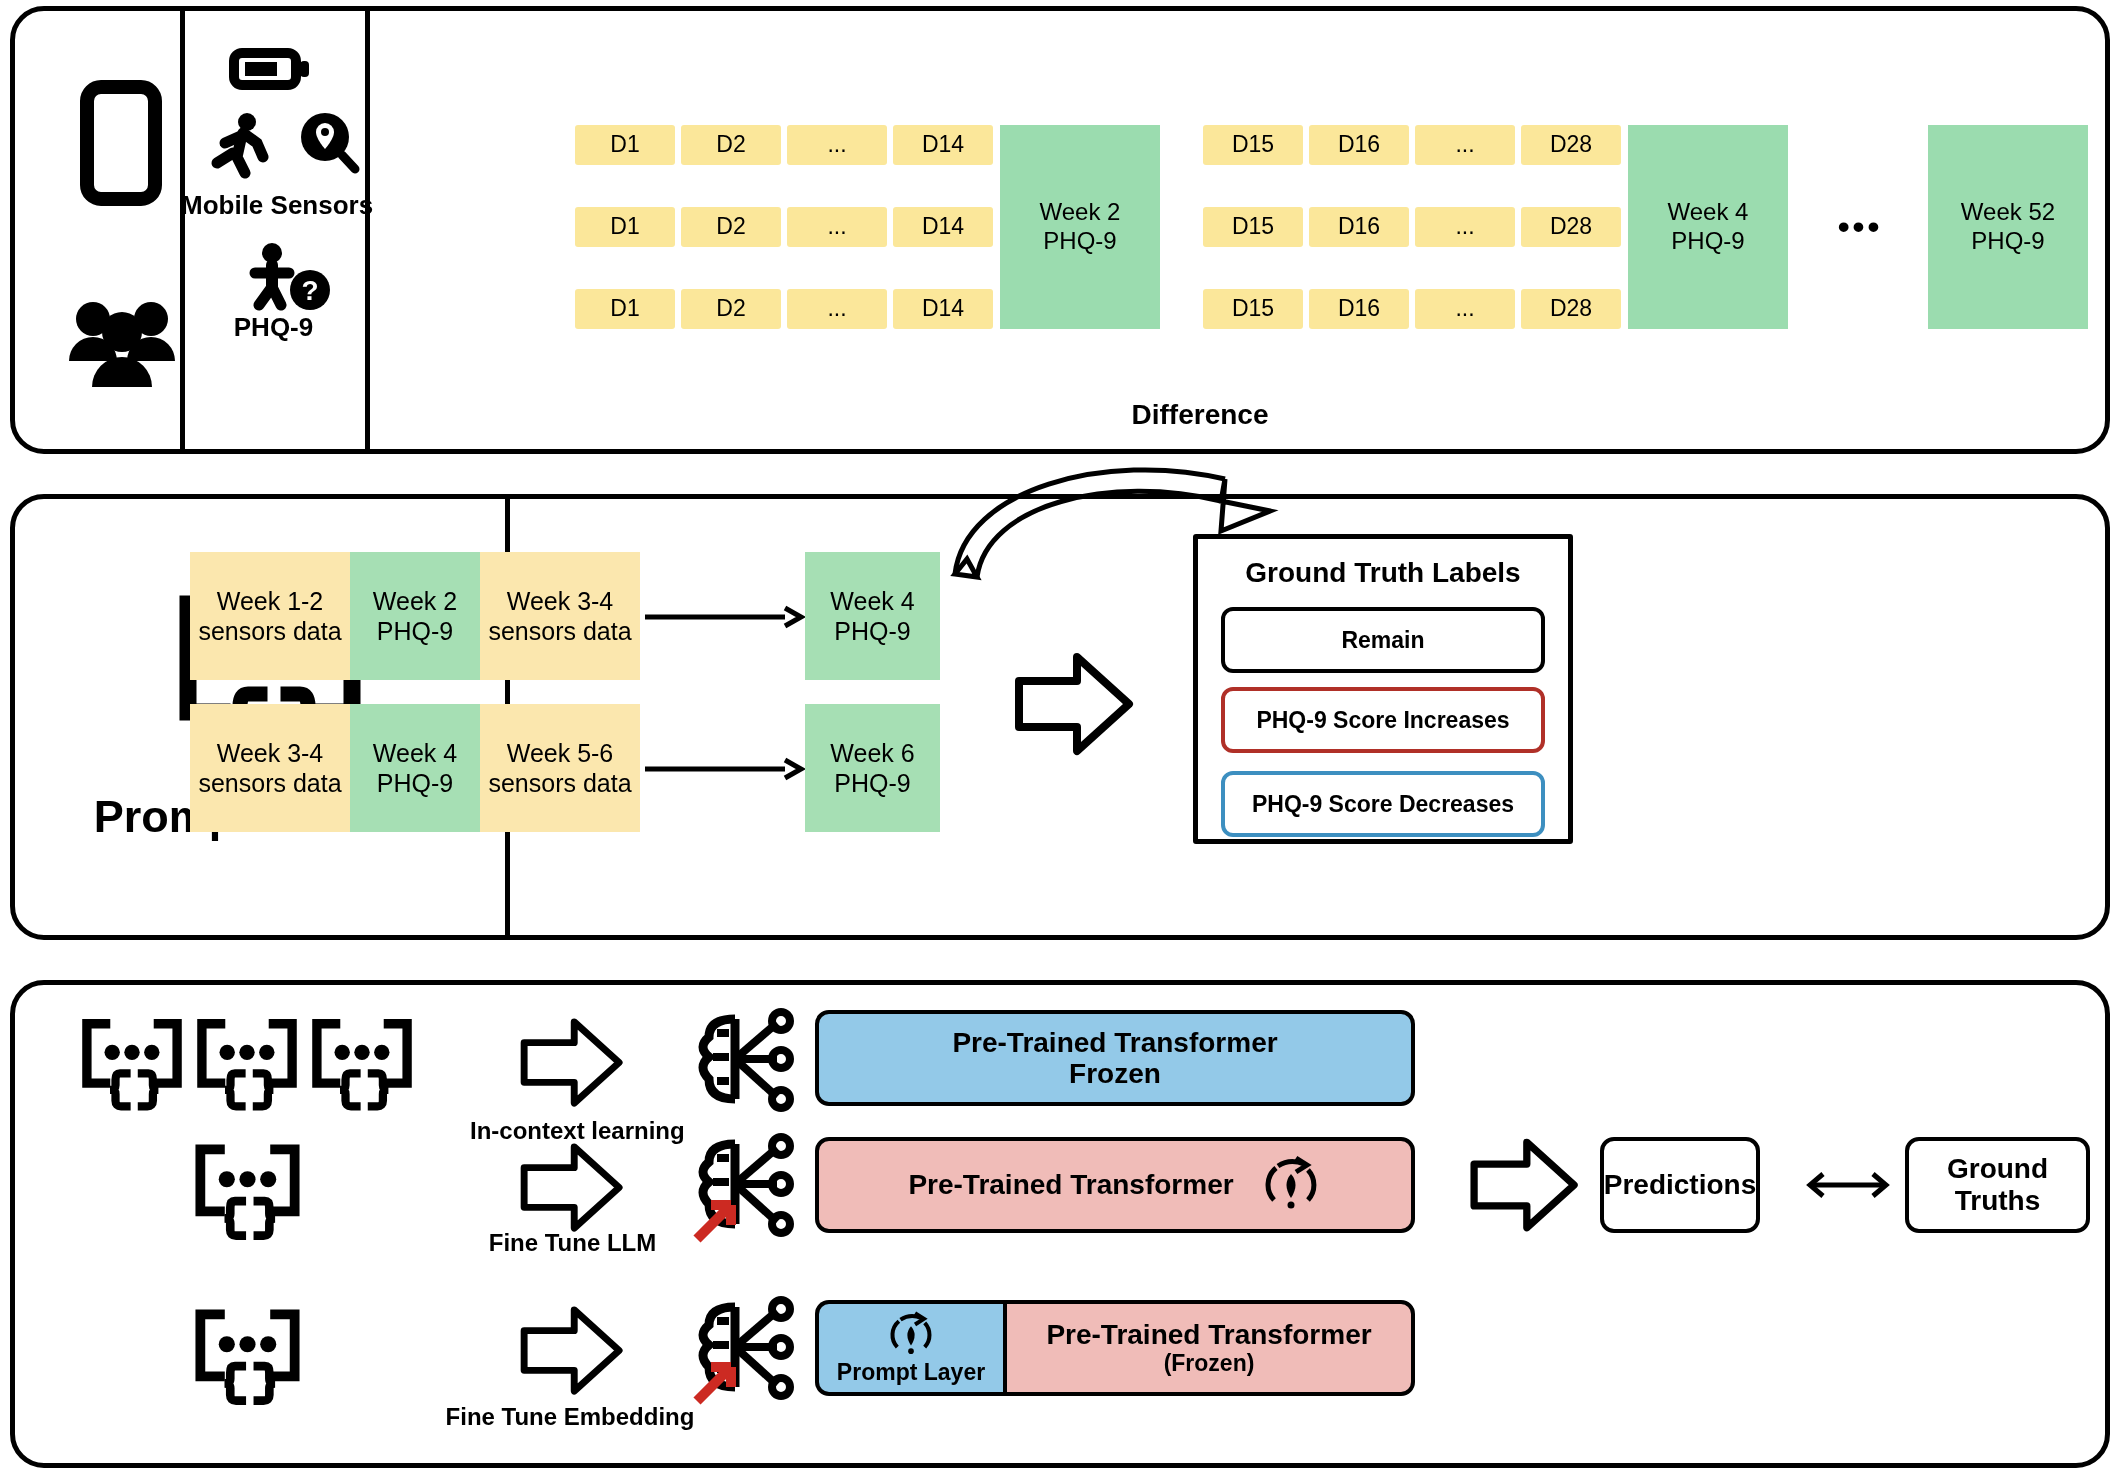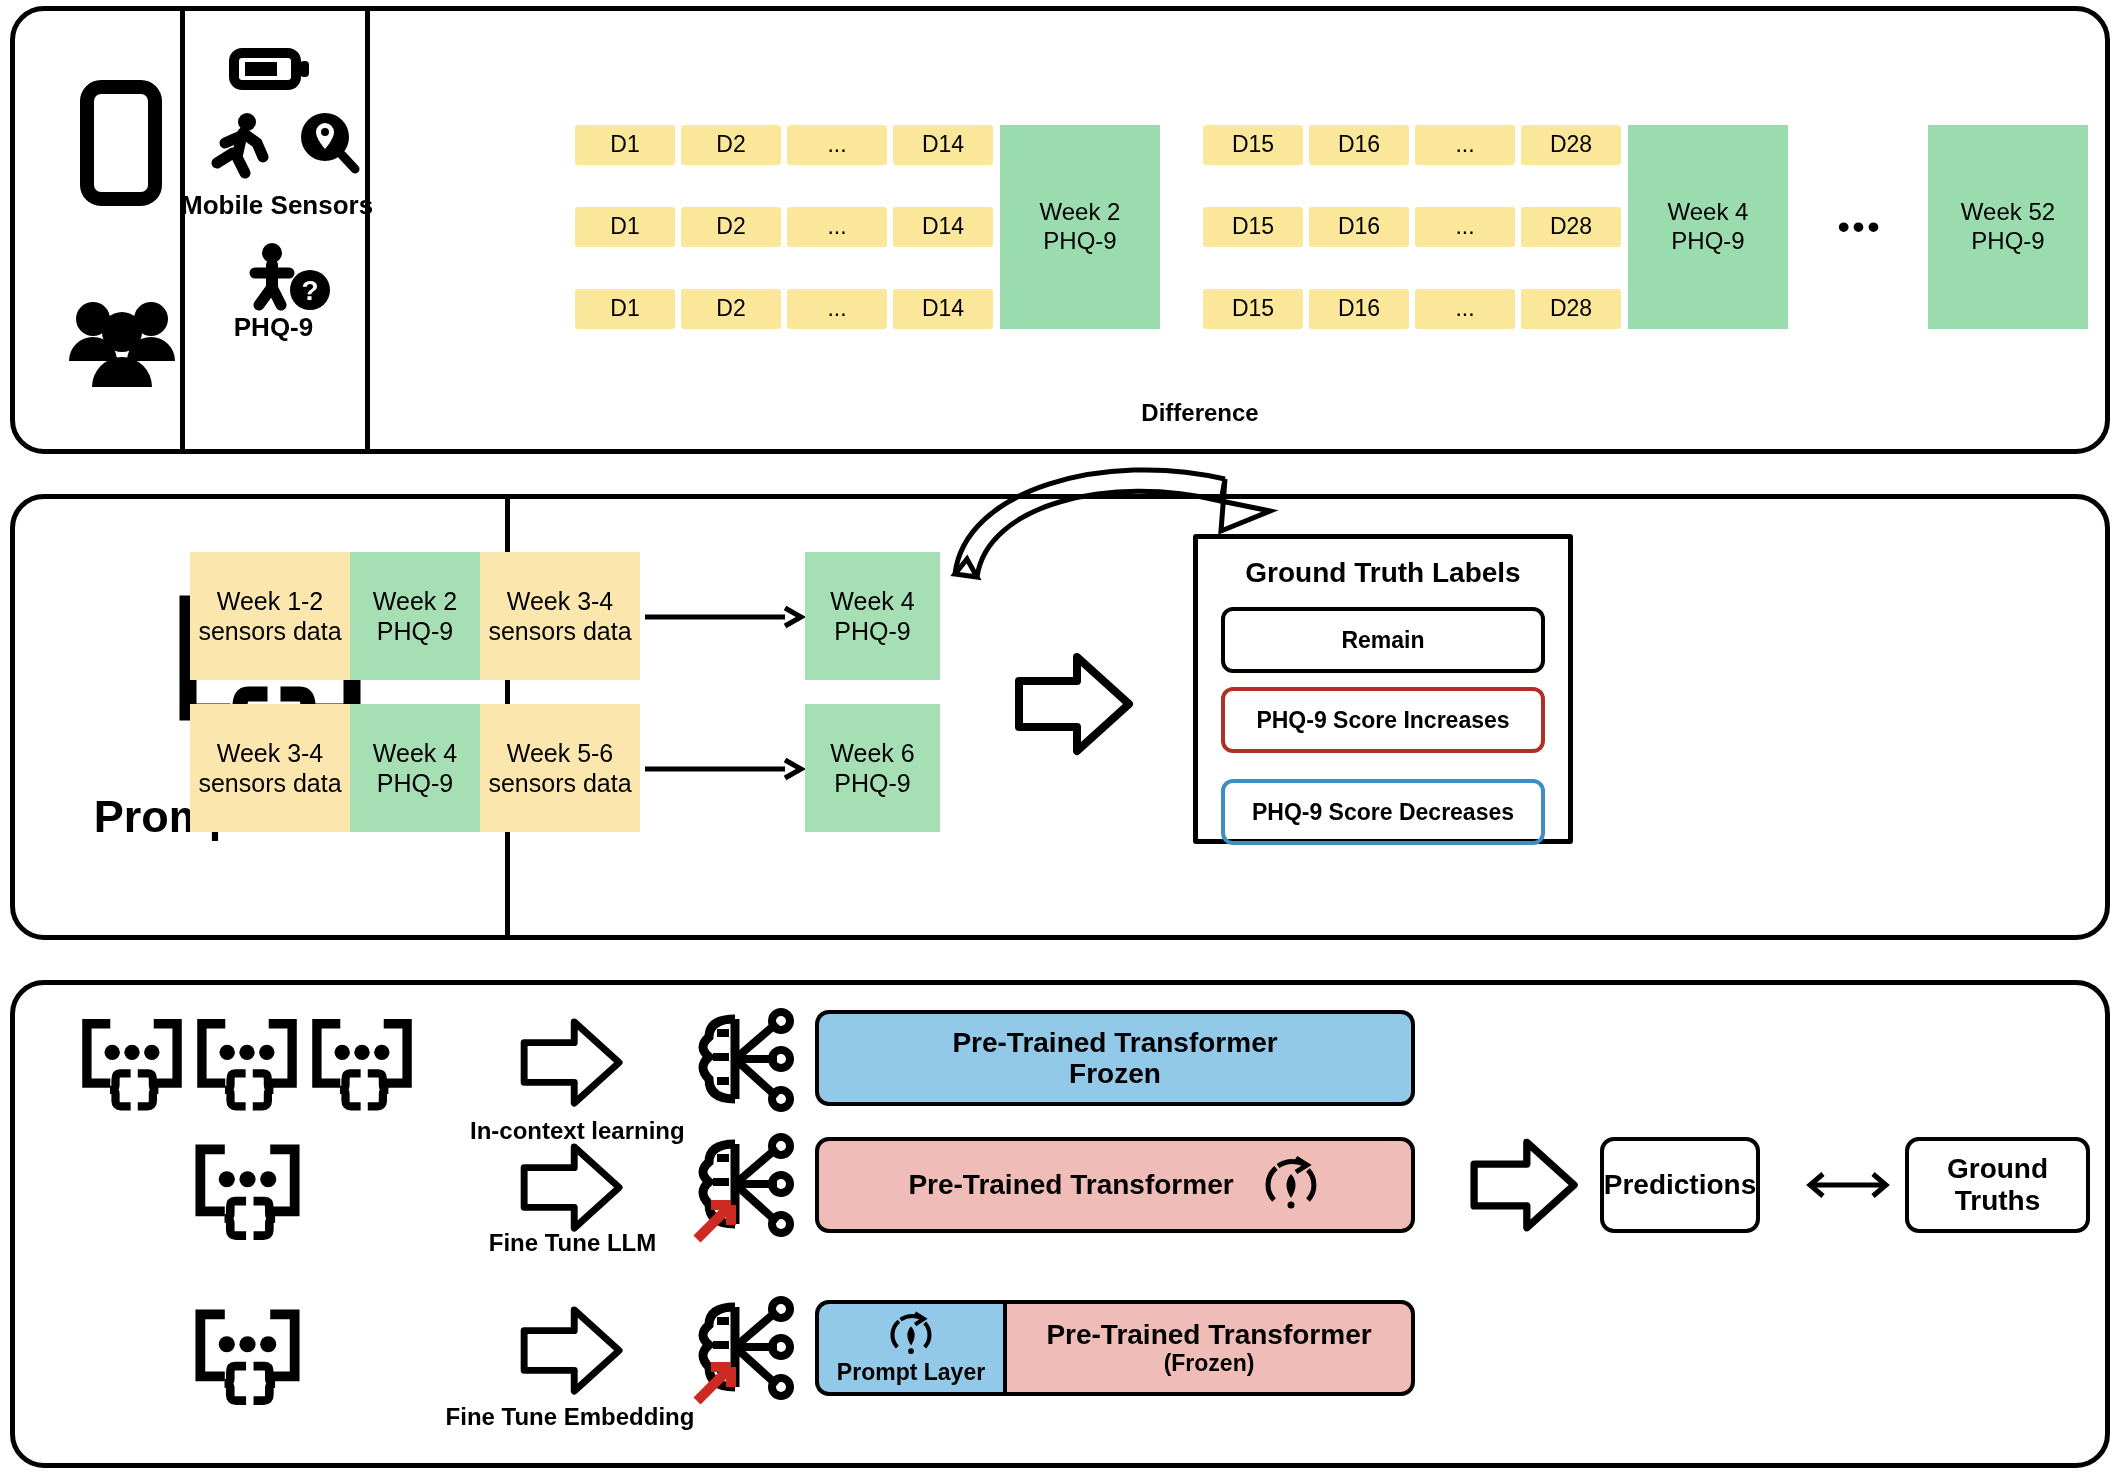--- a/index.html
+++ b/index.html
@@ -157,21 +157,21 @@
     </svg>
 
     <div class="icotxt lbl" style="left:55px;top:292px;width:400px;font-size:45px;">Prompt Creation</div>
 
     <svg class="ovl" style="left:910px;top:-120px;" width="500" height="210" viewBox="0 0 500 210">
       <path d="M30 195 C 40 110, 180 72, 300 100 L300 100" fill="none" stroke="#000" stroke-width="5"></path>
       <path d="M52 198 C 62 125, 185 95, 296 122" fill="none" stroke="#000" stroke-width="5"></path>
       <path d="M30 195 L52 198 L42 180 Z" fill="none" stroke="#000" stroke-width="5"></path>
       <path d="M300 100 L296 122 L345 132 L296 152 L300 100 Z" fill="#fff" stroke="#000" stroke-width="5"></path>
     </svg>
-    <div class="icotxt lbl" style="left:1020px;top:-100px;width:330px;font-size:24px;">Difference</div>
+    <div class="icotxt lbl" style="left:1020px;top:-100px;width:330px;font-size:28px;">Difference</div>
 
     <div class="chip sens" style="left:175px;top:53px;width:160px;height:128px;">
       <span>Week 1-2</span>
       <span>sensors data</span>
     </div>
     <div class="chip wk2" style="left:335px;top:53px;width:130px;height:128px;">
       <span>Week 2</span>
       <span>PHQ-9</span>
     </div>
     <div class="chip sens" style="left:465px;top:53px;width:160px;height:128px;">
@@ -213,21 +213,21 @@
     </svg>
 
     <div class="gtl" style="left:1178px;top:35px;width:380px;height:310px;">
       <div class="lbl" style="margin-top:18px;font-size:28px;">Ground Truth Labels</div>
       <div class="lbl" style="margin:18px auto 0;width:316px;height:58px;border:4px solid #000;border-radius:12px;display:flex;align-items:center;justify-content:center;font-size:23px;">
         <span>Remain</span>
       </div>
       <div class="lbl" style="margin:14px auto 0;width:316px;height:58px;border:4px solid #b03028;border-radius:12px;display:flex;align-items:center;justify-content:center;font-size:23px;">
         <span>PHQ-9 Score Increases</span>
       </div>
-      <div class="lbl" style="margin:26px auto 0;width:316px;height:58px;border:4px solid #3d8fc0;border-radius:12px;display:flex;align-items:center;justify-content:center;font-size:23px;">
+      <div class="lbl" style="margin:18px auto 0;width:316px;height:58px;border:4px solid #3d8fc0;border-radius:12px;display:flex;align-items:center;justify-content:center;font-size:23px;">
         <span>PHQ-9 Score Decreases</span>
       </div>
     </div>
   </div>
 
   <div class="panel" id="panel-model">
 
     <svg class="ovl" style="left:62px;top:30px;" width="110" height="100" viewBox="0 0 200 170">
       <path d="M52 10 L18 10 L18 118 L52 118" fill="none" stroke="#000" stroke-width="17" stroke-linecap="square"></path>
       <path d="M148 10 L182 10 L182 118 L148 118" fill="none" stroke="#000" stroke-width="17" stroke-linecap="square"></path>

